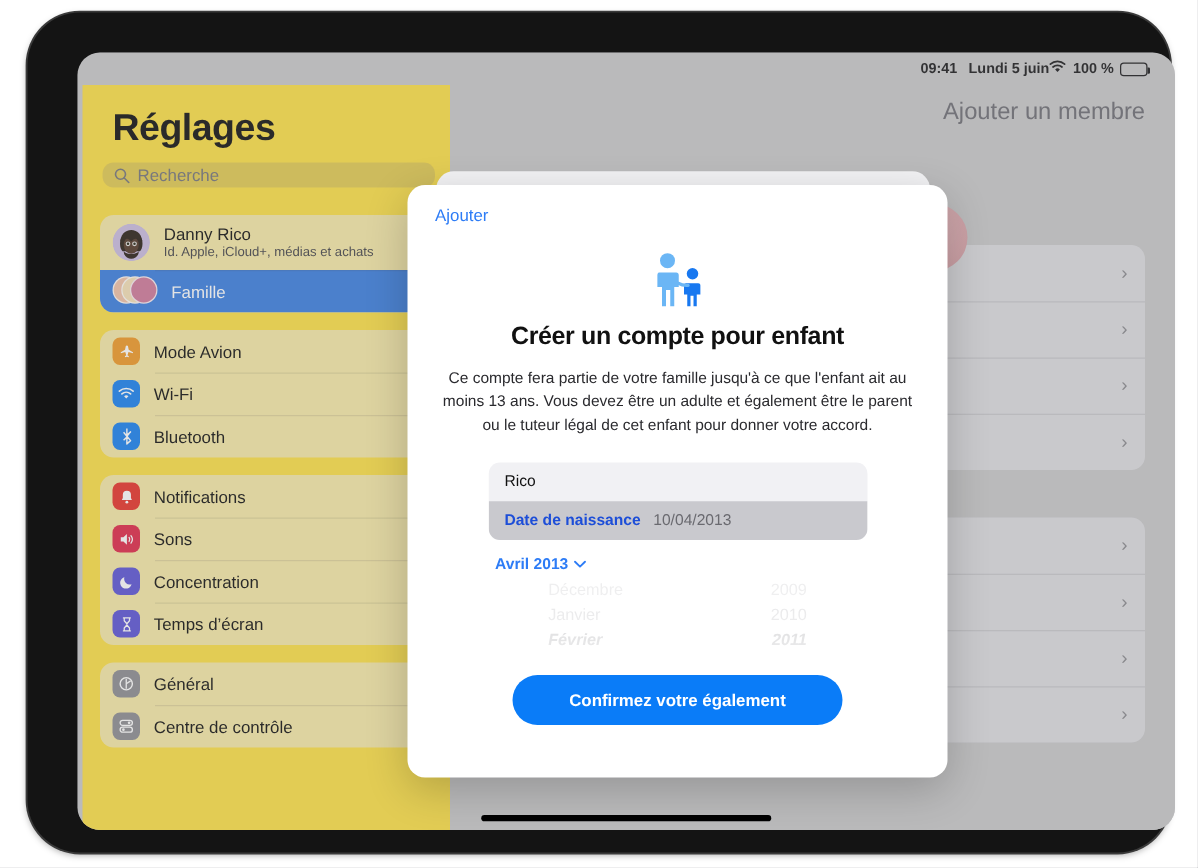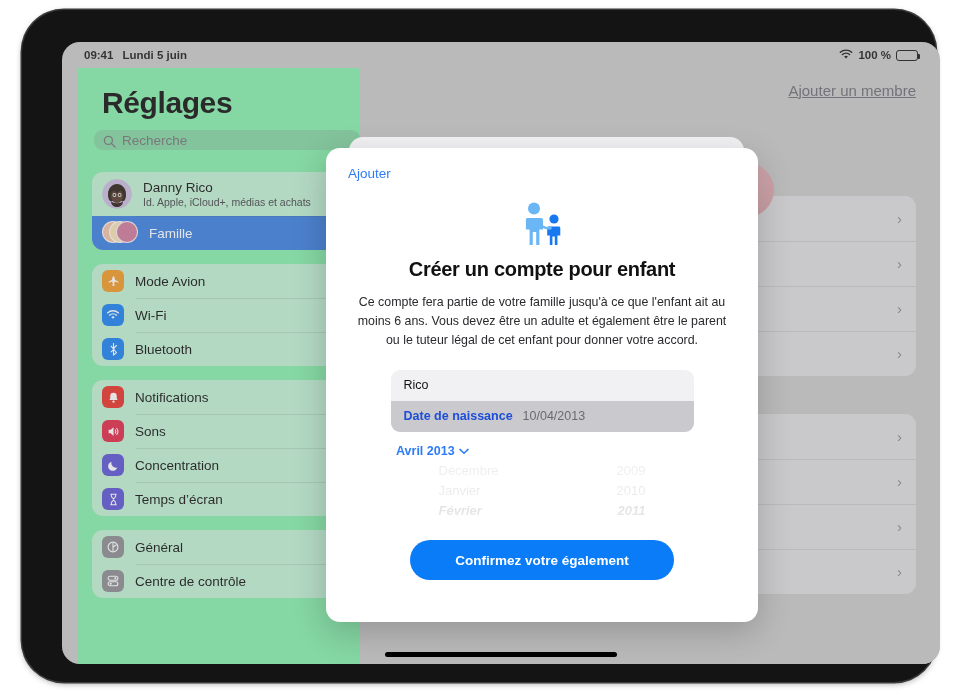--- a/index.html
+++ b/index.html
@@ -26,43 +26,43 @@
     border-radius: 18px;
     overflow: hidden;
     background: #c9c9cb;
   }
 
   
   .status-bar {
     position: absolute; left: 0; top: 0;
     width: 100%; height: 26px;
     display: flex; align-items: center;
-    justify-content: space-between;
+    justify-content: flex-end;
     padding: 0 22px;
     font-size: 11.5px; font-weight: bold; color: #1c1c1e;
   }
   .status-left { display: flex; gap: 9px; align-items: center; }
   .status-right { display: flex; gap: 5px; align-items: center; }
   .wifi-glyph { font-size: 11px; letter-spacing: 0; }
   .battery {
     width: 22px; height: 11px;
     border: 1.3px solid #1c1c1e; border-radius: 3px;
     position: relative; padding: 1px;
   }
   .battery::after {
     content: ""; position: absolute; right: -3.4px; top: 3px;
     width: 2px; height: 5px; background: #1c1c1e; border-radius: 0 1px 1px 0;
   }
   .battery-fill { width: 100%; height: 100%; background: #1c1c1e; border-radius: 1px; }
 
   
   .sidebar {
-    position: absolute; left: 16px; top: 26px;
+    position: absolute; left: 4px; top: 26px;
     width: 298px; height: calc(100% - 26px);
-    background: #86efac;
+    background: #fde047;
     padding: 0 14px;
   }
   .sidebar-title {
     font-size: 30px; font-weight: bold; color: #111;
     margin: 18px 0 10px 10px; letter-spacing: -0.4px;
   }
   .search-box {
     height: 20px; border-radius: 9px;
     background: rgba(120,120,128,.20);
     display: flex; align-items: center; gap: 6px;
@@ -109,21 +109,21 @@
   
   .detail {
     position: absolute; left: 298px; top: 26px;
     width: calc(100% - 298px); height: calc(100% - 26px);
     background: #c9c9cb;
   }
   .detail-header {
     height: 44px; display: flex; align-items: center;
     justify-content: flex-end; padding-right: 24px;
   }
-  .add-member { font-size: 15px; color: #6f6f76; text-decoration: underline; }
+  .add-member { font-size: 19px; color: #6f6f76; }
   .detail-avatar {
     position: absolute; left: 360px; top: 95px;
     width: 54px; height: 54px; border-radius: 50%;
     background: radial-gradient(circle at 40% 35%, #e9b9bd, #d9a0a8);
   }
   .detail-group {
     margin: 0 24px 12px 24px;
     background: rgba(242,242,247,.5);
     border-radius: 11px; overflow: hidden;
   }
@@ -461,21 +461,21 @@
         <svg width="52" height="46" viewBox="0 0 52 46">
           <circle cx="18" cy="7.5" r="6" fill="#6bb6f5"></circle>
           <path d="M11 17h14c1.2 0 2 .9 2 2.1v9.4h-3.6V44h-3.2V31h-3.4v13h-3.2V28.5H9.9v-9.4C9.9 17.9 10.7 17 11 17z" fill="#6bb6f5"></path>
           <circle cx="38" cy="18" r="4.6" fill="#1878f0"></circle>
           <path d="M33.2 25.6h9.4c1 0 1.7.7 1.7 1.7v7.3h-2.9V44h-2.6V35.6h-2.4V44h-2.6v-9.4h-2.6v-7.3c0-1 .7-1.7 1.7-1.7z" fill="#1878f0"></path>
           <path d="M26.5 25.5c2.5 1.5 5 2 8 1.8" stroke="#6bb6f5" stroke-width="2.6" fill="none" stroke-linecap="round"></path>
         </svg>
       </div>
 
       <div class="sheet-title">Créer un compte pour enfant</div>
-      <div class="sheet-desc">Ce compte fera partie de votre famille jusqu'à ce que l'enfant ait au moins 6 ans. Vous devez être un adulte et également être le parent ou le tuteur légal de cet enfant pour donner votre accord.</div>
+      <div class="sheet-desc">Ce compte fera partie de votre famille jusqu'à ce que l'enfant ait au moins 13 ans. Vous devez être un adulte et également être le parent ou le tuteur légal de cet enfant pour donner votre accord.</div>
 
       <div class="form-card">
         <div class="form-row">
           <span>Rico</span>
         </div>
         <div class="form-row active">
           <span class="field-label">Date de naissance</span>
           <span class="field-value">10/04/2013</span>
         </div>
       </div>

